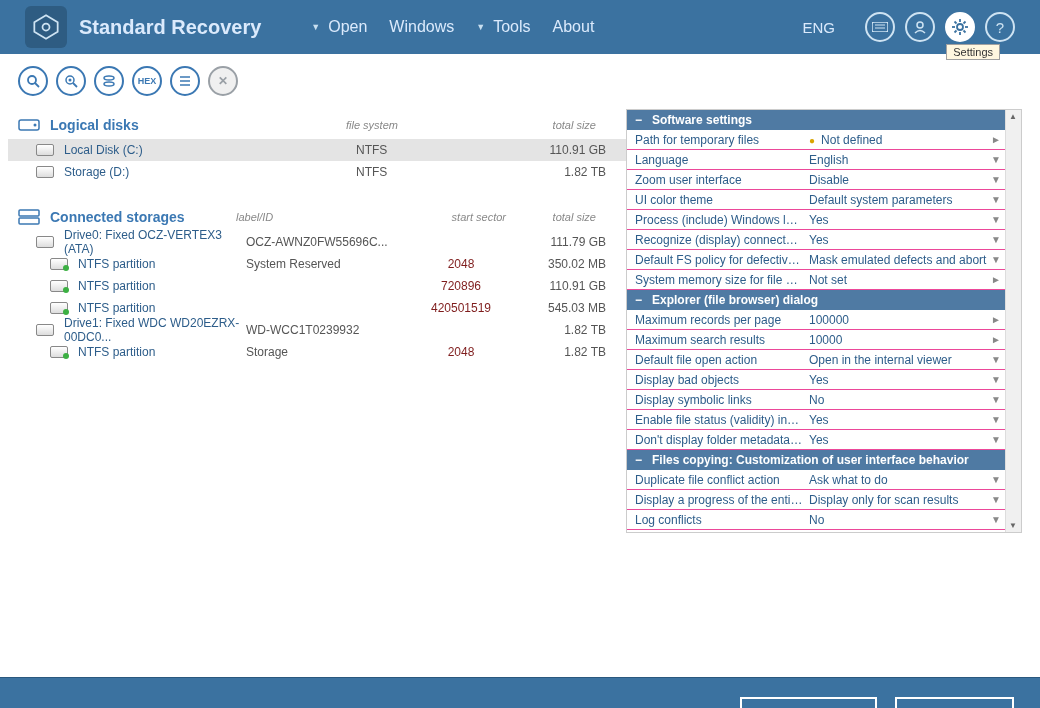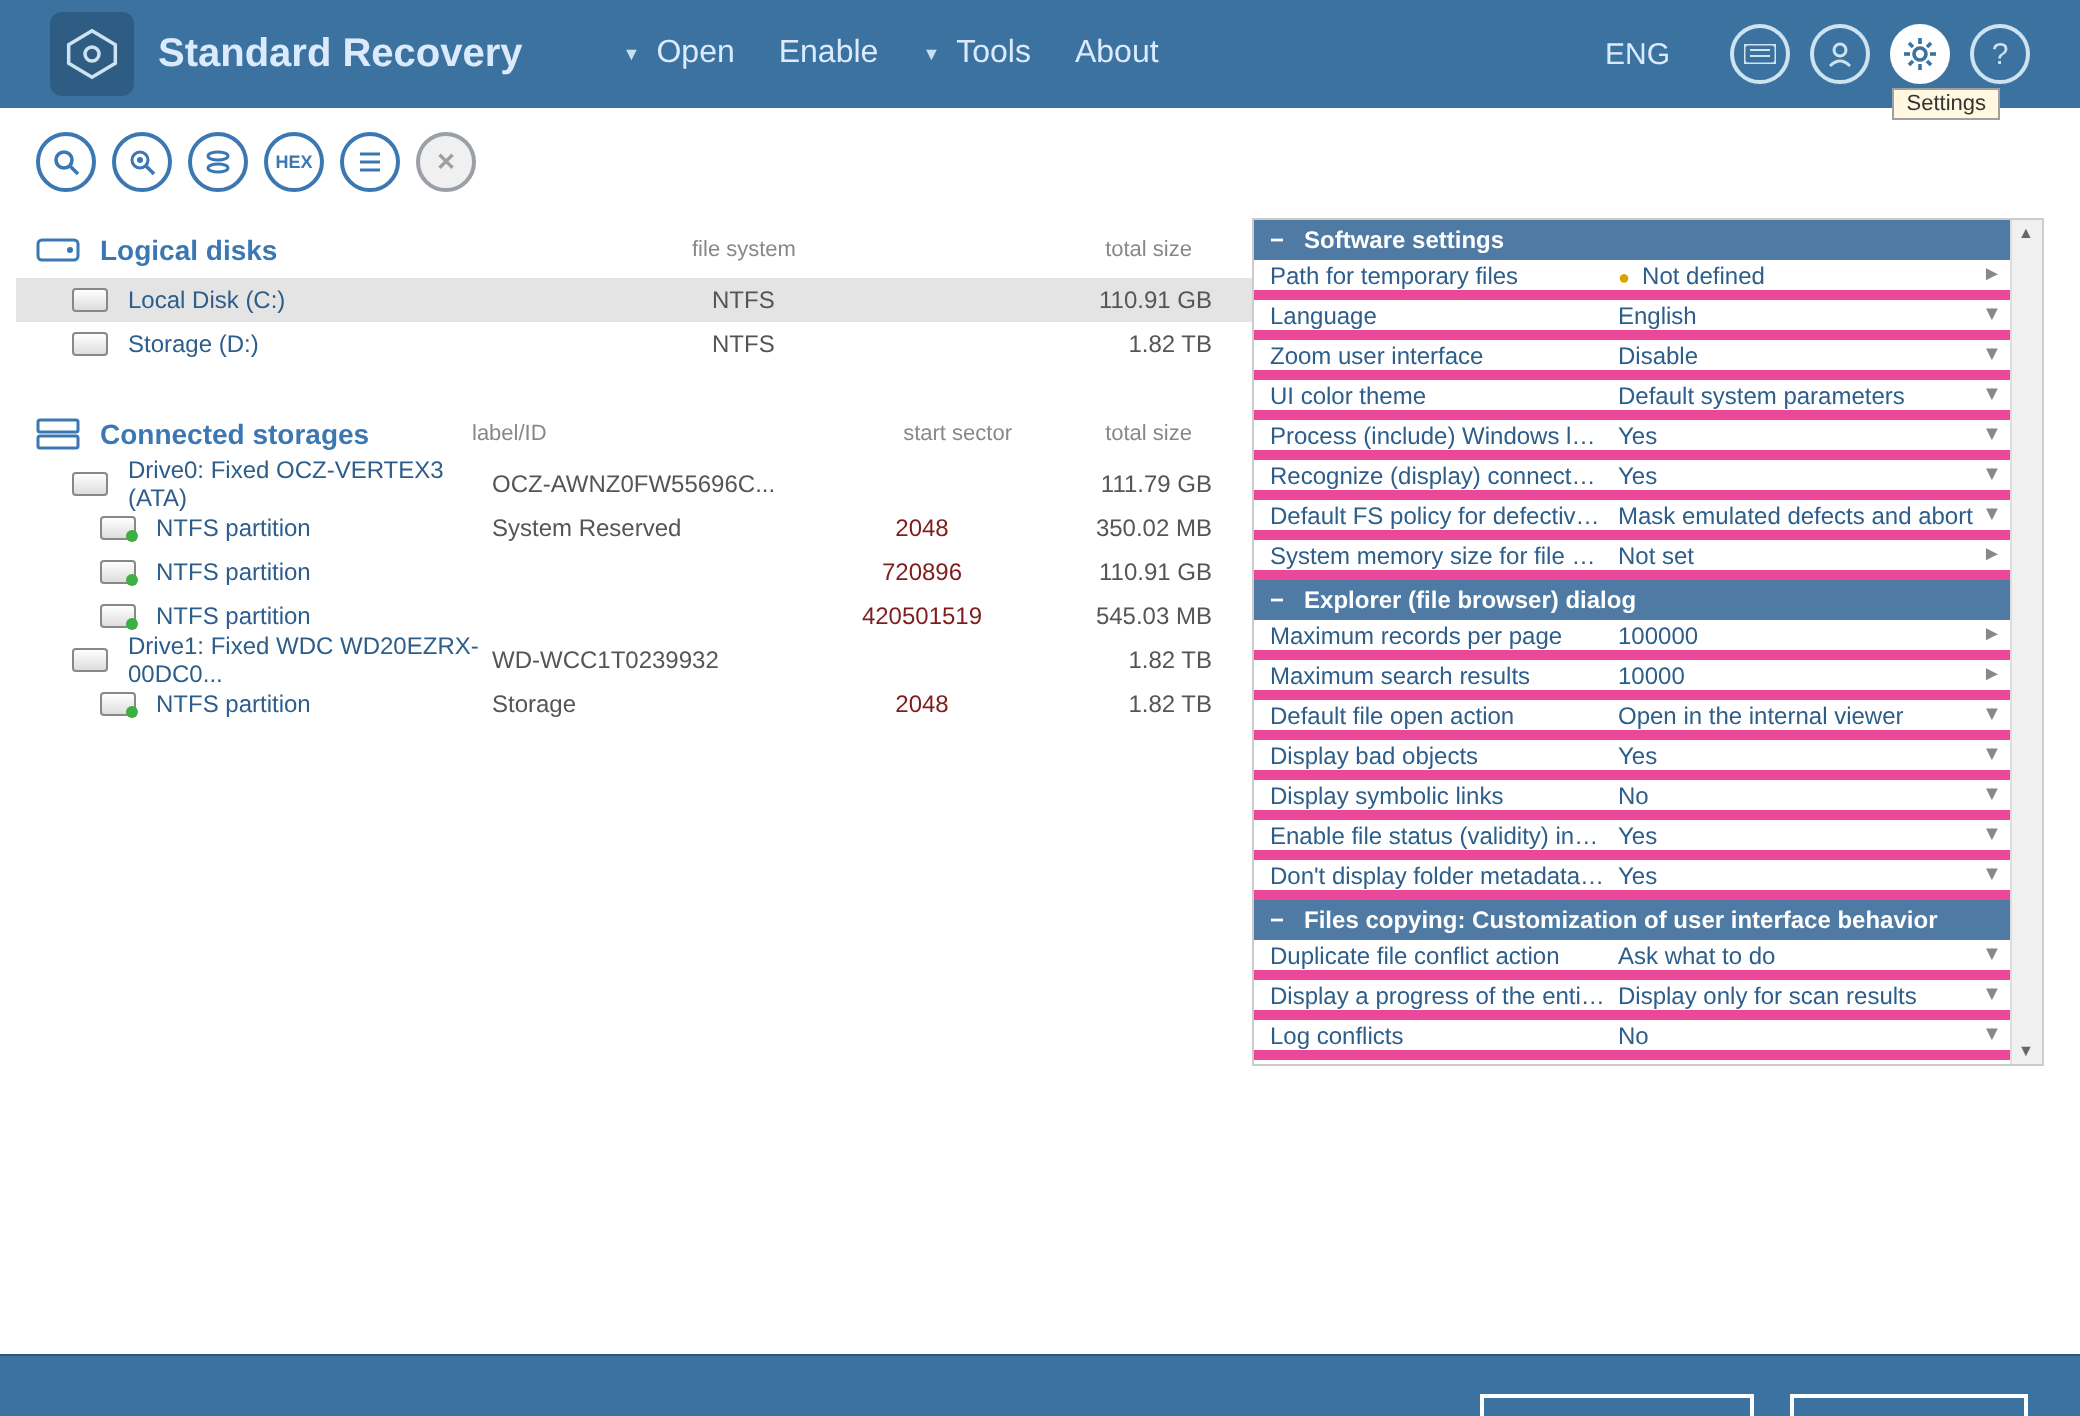--- a/index.html
+++ b/index.html
@@ -26,21 +26,21 @@
 
 
 .main { display: flex; height: 568px; }
 .left-panel { width: 626px; padding: 0 0 0 8px; }
 .right-panel { width: 400px; padding: 0 4px 0 0; }
 
 
 .section-header { display: flex; align-items: center; padding: 8px 10px 6px 10px; }
 .section-icon { width: 22px; height: 16px; margin-right: 10px; }
 .section-title { font-size: 14px; font-weight: 600; color: #3b78b3; flex: 1; }
-.col-head { font-size: 11px; color: #888; }
+.col-head { font-size: 11px; color: #888; font-style: italic; }
 .col-fs { width: 160px; text-align: left; }
 .col-start { width: 110px; text-align: right; }
 .col-size { width: 110px; text-align: right; padding-right: 20px; }
 
 .disk-row { display: flex; align-items: center; height: 22px; padding-left: 28px; font-size: 12px; color: #2d5d8a; cursor: pointer; }
 .disk-row.selected { background: #e4e4e4; }
 .disk-icon { width: 18px; height: 12px; border: 1px solid #888; border-radius: 2px; margin-right: 10px; background: linear-gradient(#fff,#ddd); position: relative; flex-shrink: 0; }
 .disk-icon.part::after { content:""; position:absolute; width:6px; height:6px; background:#3cb043; border-radius:50%; right:-2px; bottom:-2px; }
 .disk-name { flex: 1; }
 .disk-fs { width: 160px; color: #555; }
@@ -50,21 +50,21 @@
 .disk-row.drive { padding-left: 28px; }
 
 
 .settings-wrap { border: 1px solid #ccc; height: 424px; overflow: hidden; position: relative; }
 .settings-scroll { position:absolute; right:0; top:0; width:16px; height:100%; background:#f0f0f0; border-left:1px solid #ddd; }
 .settings-scroll::before { content:"▲"; position:absolute; top:2px; left:3px; font-size:8px; color:#666; }
 .settings-scroll::after { content:"▼"; position:absolute; bottom:2px; left:3px; font-size:8px; color:#666; }
 .settings-content { margin-right: 16px; }
 .sgroup-head { background: #4f7aa3; color: #fff; font-size: 12px; padding: 3px 8px; display: flex; align-items: center; font-weight: 600; }
 .sgroup-head .minus { margin-right: 10px; font-weight: bold; }
-.srow { display: flex; font-size: 12px; border-bottom: 5px solid #ec4899; height: 20px; align-items: center; }
+.srow { display: flex; font-size: 12px; border-bottom: 1px solid #ec4899; height: 20px; align-items: center; }
 .srow .key { width: 176px; padding-left: 8px; color: #2d5d8a; overflow: hidden; white-space: nowrap; text-overflow: ellipsis; }
 .srow .val { flex: 1; padding-left: 6px; color: #2d5d8a; overflow: hidden; white-space: nowrap; text-overflow: ellipsis; position: relative; }
 .srow .ind { width: 18px; text-align: center; color: #888; font-size: 10px; }
 .val.warn::before { content:"●"; color:#d9a400; margin-right:6px; font-size:10px; }
 
 
 .footer { height: 80px; background: #3b72a0; display: flex; align-items: center; justify-content: flex-end; padding: 0 26px; gap: 18px; border-top: 1px solid #2a587e; }
 .footer-btn { border: 2px solid #fff; color: #fff; background: transparent; padding: 10px 28px; font-size: 16px; font-weight: 600; cursor: pointer; }
 </style>
 </head>
@@ -77,21 +77,21 @@
         <circle cx="12" cy="12" r="3" fill="none" stroke="#cee3f2" stroke-width="1.5"></circle>
       </svg>
   </div>
   <div class="app-title">Standard Recovery</div>
   <div class="menu">
     <div class="menu-item">
         <span class="menu-arrow">▼</span>
         <span>Open</span>
       </div>
     <div class="menu-item">
-        <span>Enable</span>
+        <span>Windows</span>
       </div>
     <div class="menu-item">
         <span class="menu-arrow">▼</span>
         <span>Tools</span>
       </div>
     <div class="menu-item">
         <span>About</span>
       </div>
   </div>
   <div class="right-section">

